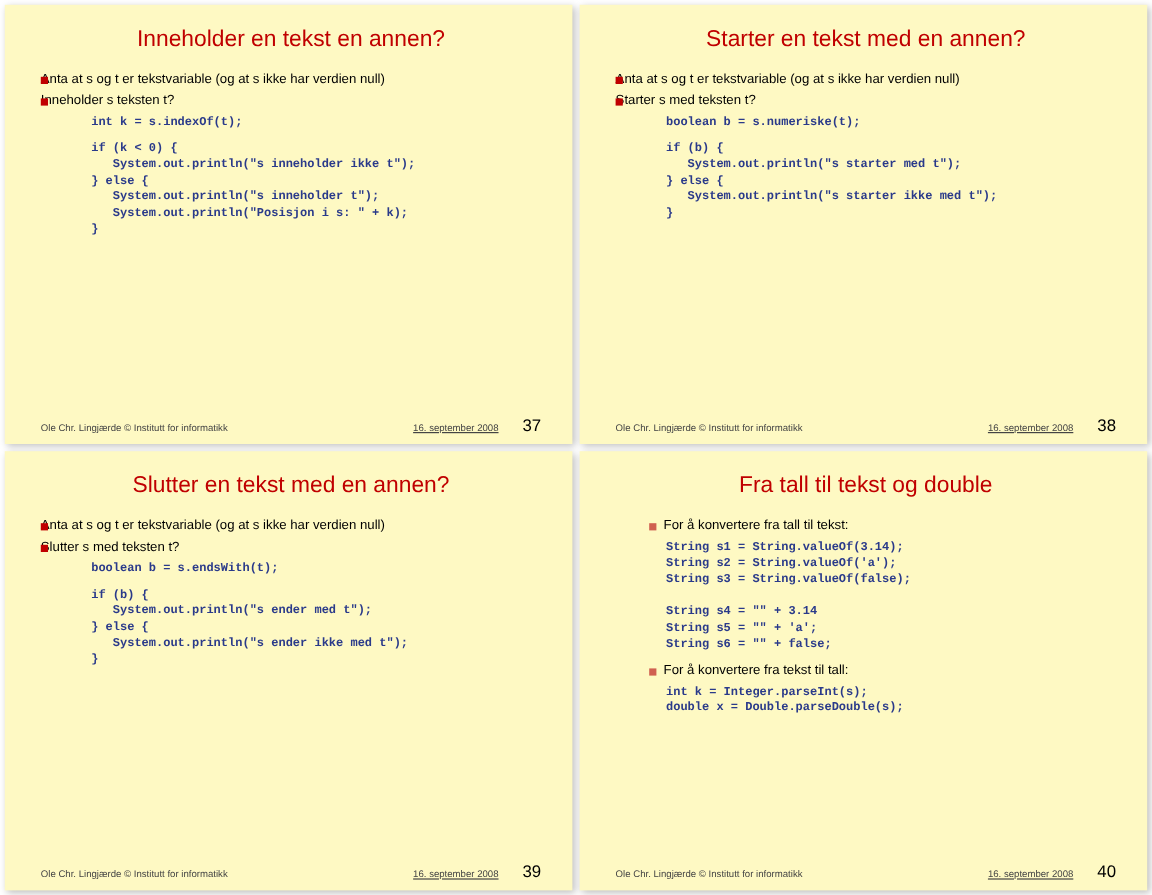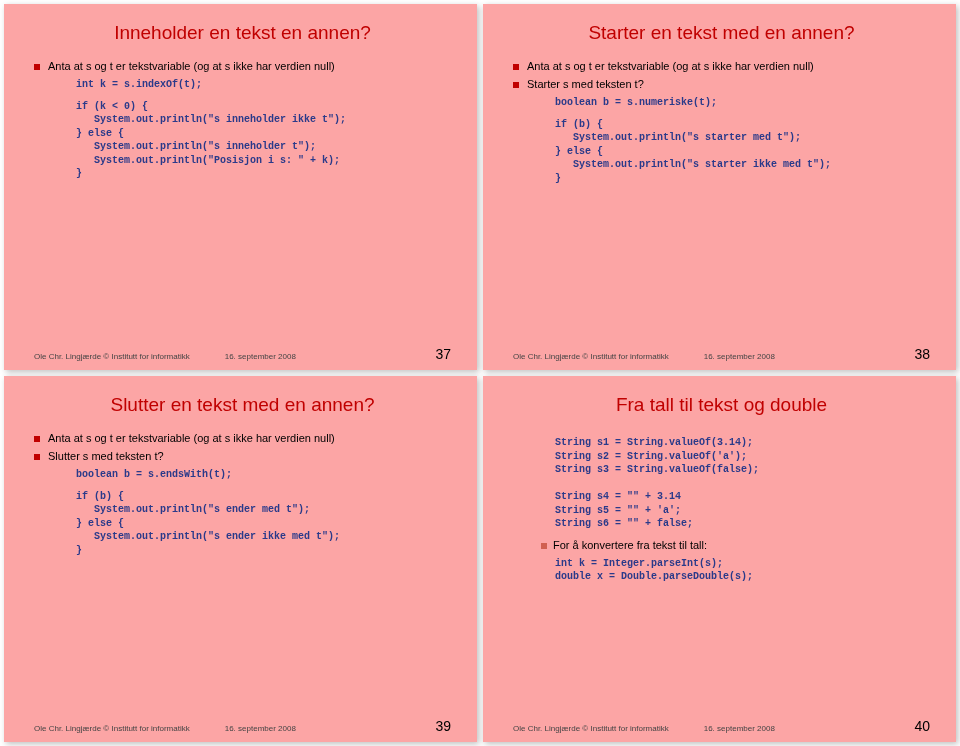--- a/index.html
+++ b/index.html
@@ -8,40 +8,40 @@
     background: #fff;
     width: 960px;
     height: 746px;
     display: grid;
     grid-template-columns: 1fr 1fr;
     grid-template-rows: 1fr 1fr;
     gap: 6px;
     padding: 4px;
   }
   .slide {
-    background: #fca5a5;
+    background: #fef9c3;
     box-shadow: 2px 2px 6px rgba(0,0,0,0.25);
     padding: 18px 26px 8px 30px;
     display: flex;
     flex-direction: column;
     position: relative;
   }
   .title {
     font-size: 19px;
     color: #c00000;
     text-align: center;
     margin-bottom: 16px;
     font-weight: normal;
   }
   .content {
     flex: 1;
   }
   .bullet {
     position: relative;
-    padding-left: 14px;
+    padding-left: 0;
     font-size: 11px;
     color: #000;
     margin-bottom: 6px;
   }
   .bullet::before {
     content: "";
     position: absolute;
     left: 0;
     top: 4px;
     width: 6px;
@@ -75,30 +75,31 @@
   .footer {
     display: flex;
     justify-content: space-between;
     align-items: baseline;
     font-size: 8px;
     color: #444;
     margin-top: auto;
     padding-top: 6px;
   }
   .footer .left { flex: 1; }
-  .footer .mid { flex: 1; text-align: left; }
+  .footer .mid { flex: 1; text-align: right; text-decoration: underline; }
   .footer .num { font-size: 14px; color: #000; margin-left: 20px;}
 </style>
 </head>
 <body>
 
 <div class="slide">
   <div class="title">Inneholder en tekst en annen?</div>
   <div class="content">
     <div class="bullet">Anta at s og t er tekstvariable (og at s ikke har verdien null)</div>
+    <div class="bullet">Inneholder s teksten t?</div>
     <div class="code">int k = s.indexOf(t);</div>
     <div class="code">if (k &lt; 0) {
    System.out.println("s inneholder ikke t");
 } else {
    System.out.println("s inneholder t");
    System.out.println("Posisjon i s: " + k);
 }</div>
   </div>
   <div class="footer">
     <span class="left">Ole Chr. Lingjærde © Institutt for informatikk</span>
@@ -141,20 +142,21 @@
   <div class="footer">
     <span class="left">Ole Chr. Lingjærde © Institutt for informatikk</span>
     <span class="mid">16. september 2008</span>
     <span class="num">39</span>
   </div>
 </div>
 
 <div class="slide">
   <div class="title">Fra tall til tekst og double</div>
   <div class="content">
+    <div class="bullet sub">For å konvertere fra tall til tekst:</div>
     <div class="code">String s1 = String.valueOf(3.14);
 String s2 = String.valueOf('a');
 String s3 = String.valueOf(false);
 
 String s4 = "" + 3.14
 String s5 = "" + 'a';
 String s6 = "" + false;</div>
     <div class="bullet sub">For å konvertere fra tekst til tall:</div>
     <div class="code" style="margin-bottom:0">int k = Integer.parseInt(s);
 double x = Double.parseDouble(s);</div>

